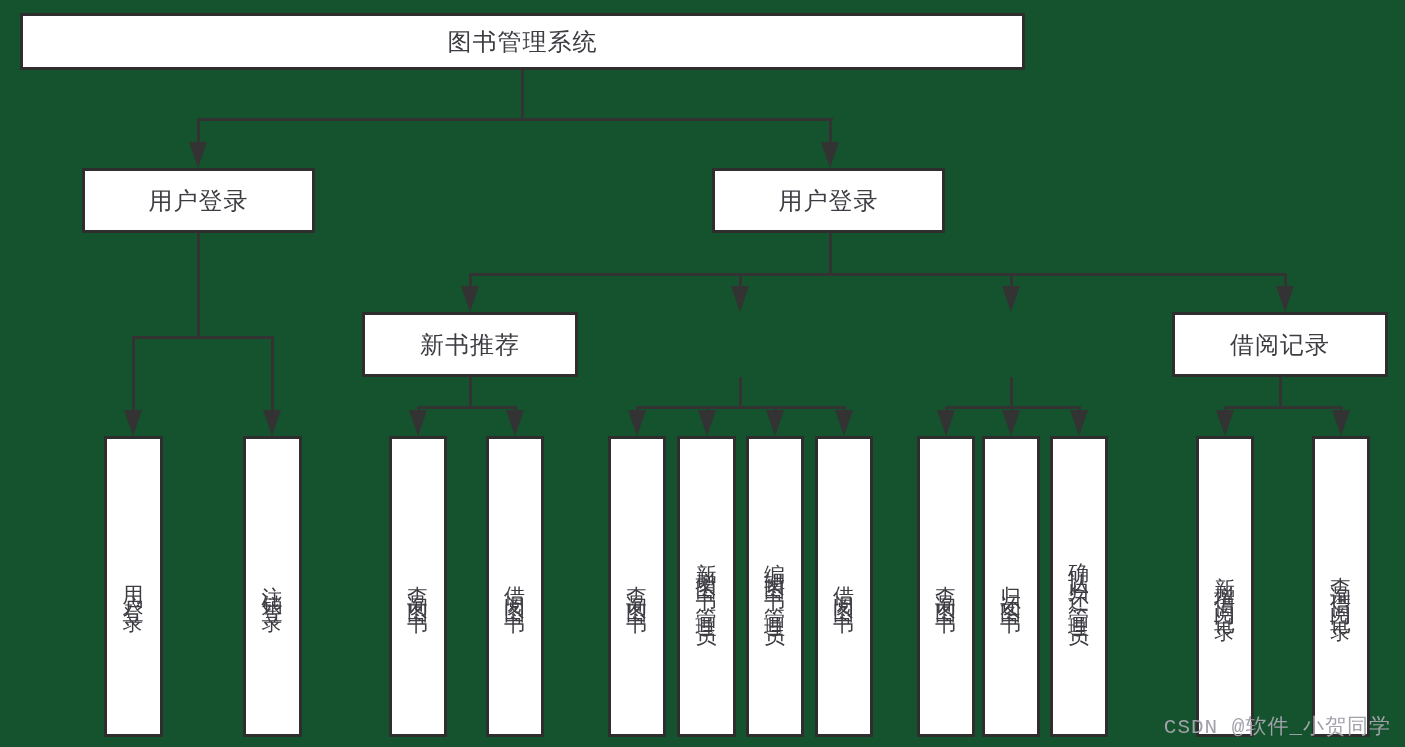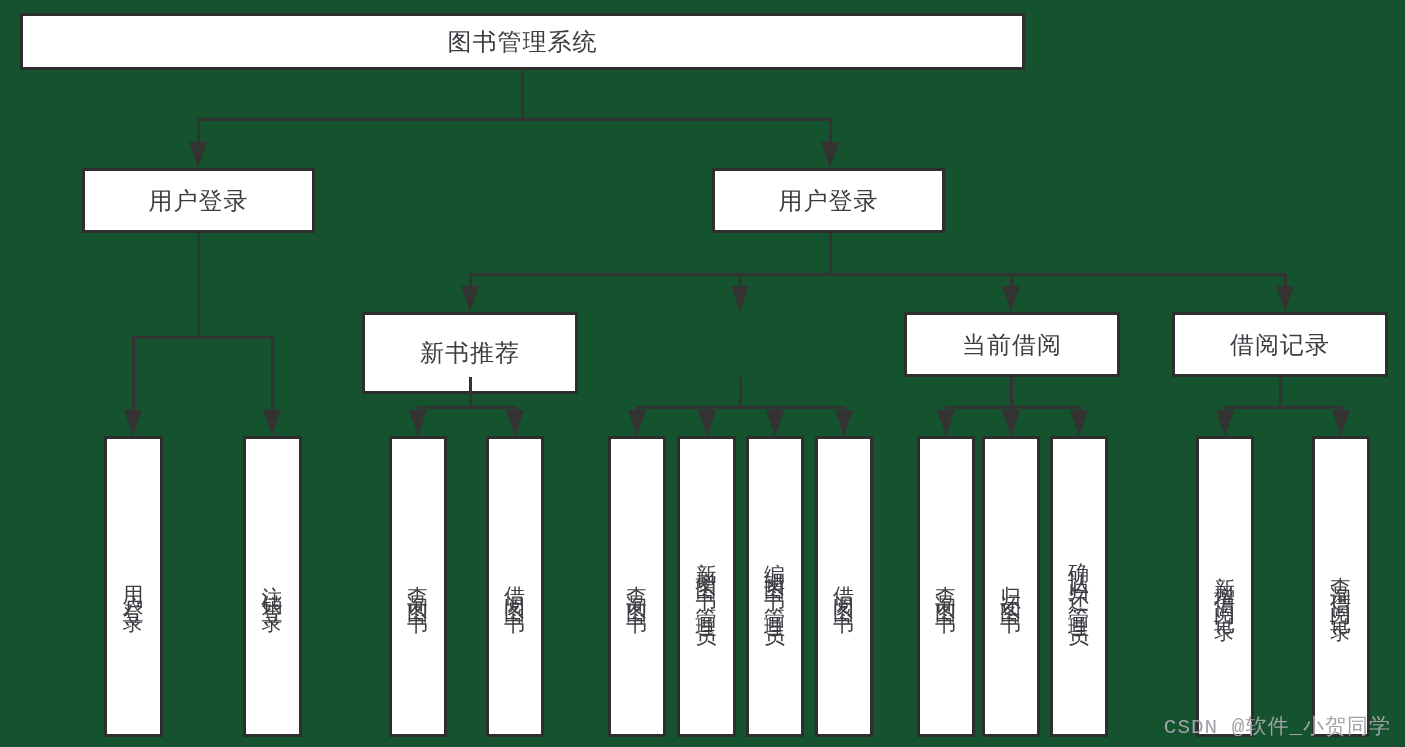--- a/index.html
+++ b/index.html
@@ -87,25 +87,22 @@
   <div class="hline" style="left:469px;top:273px;width:818px"></div>
   <div class="vline" style="left:469px;top:273px;height:14px"></div>
   <div class="arrow" style="left:461px;top:286px"></div>
   <div class="vline" style="left:739px;top:273px;height:14px"></div>
   <div class="arrow" style="left:731px;top:286px"></div>
   <div class="vline" style="left:1010px;top:273px;height:14px"></div>
   <div class="arrow" style="left:1002px;top:286px"></div>
   <div class="vline" style="left:1284px;top:273px;height:14px"></div>
   <div class="arrow" style="left:1276px;top:286px"></div>
 
-  <div class="node h" style="left:362px;top:312px;width:216px;height:82px">
+  <div class="node h" style="left:362px;top:312px;width:216px;height:65px">
     <span>新书推荐</span>
-  </div>
-  <div class="node h" style="left:904px;top:312px;width:216px;height:65px">
-    <span>当前借阅</span>
   </div>
   <div class="node h" style="left:1172px;top:312px;width:216px;height:65px">
     <span>借阅记录</span>
   </div>
 
   <div class="vline" style="left:469px;top:377px;height:29px"></div>
   <div class="hline" style="left:417px;top:406px;width:100px"></div>
   <div class="vline" style="left:417px;top:406px;height:6px"></div>
   <div class="arrow" style="left:409px;top:410px"></div>
   <div class="vline" style="left:514px;top:406px;height:6px"></div>

